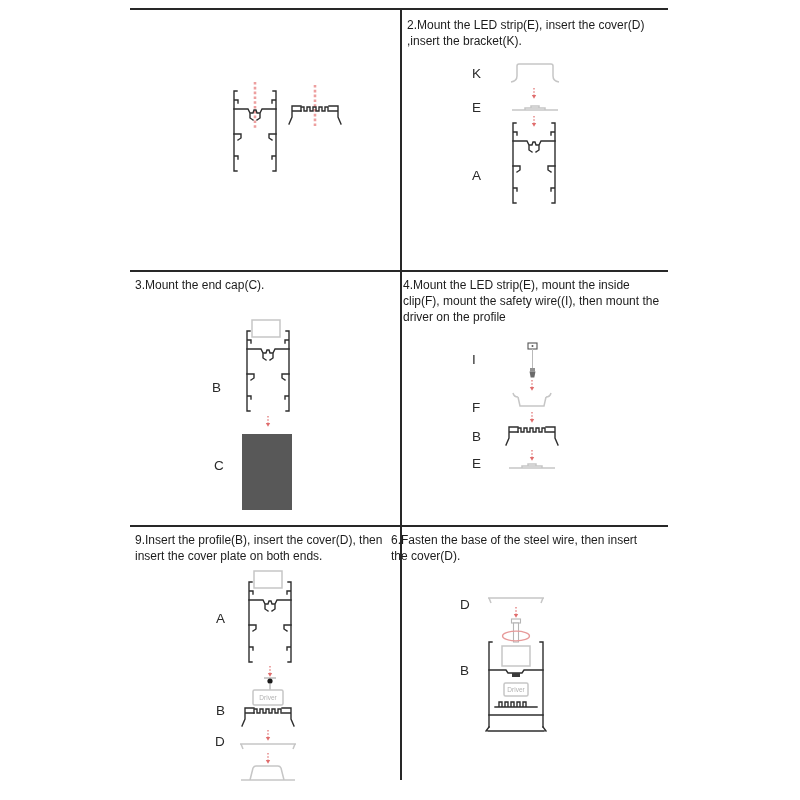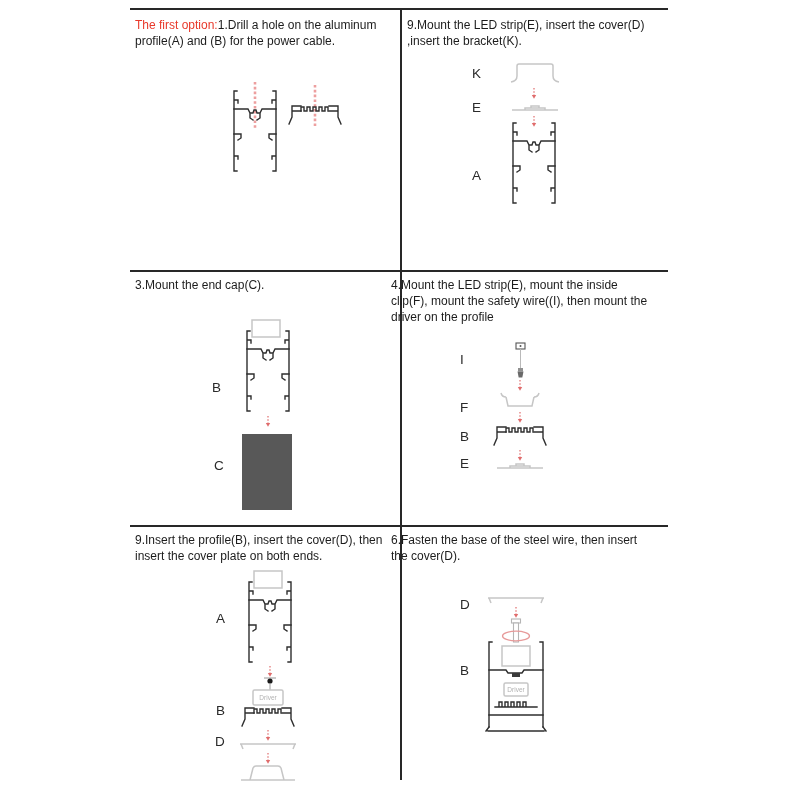--- a/index.html
+++ b/index.html
@@ -72,31 +72,30 @@
   </defs>
 </svg>
 
 <div id="page">
   <div id="grid">
     <div id="vdiv" class="divider"></div>
     <div id="hdiv1" class="divider"></div>
     <div id="hdiv2" class="divider"></div>
 
     <section class="panel" style="left:0;top:2px;width:270px;height:258px">
-      <p class="caption"><span class="red">The first option:</span><span>1.Drill a hole on the aluminum profile(A) and (B) for the power cable.</span></p>
       <svg class="diag" style="left:95px;top:70px" width="130" height="115" viewBox="0 0 130 115">
         <line x1="30" y1="0" x2="30" y2="46" class="drillline"></line>
         <line x1="90" y1="3" x2="90" y2="46" class="drillline"></line>
         <use href="#profTall" x="4" y="8"></use>
         <use href="#profShallow" x="62" y="21"></use>
       </svg>
     </section>
 
     <section class="panel" style="left:272px;top:2px;width:266px;height:258px">
-      <p class="caption"><span>9.Mount the LED strip(E), insert the cover(D)
+      <p class="caption"><span>2.Mount the LED strip(E), insert the cover(D)
 ,insert the bracket(K).</span></p>
       <span class="plabel" style="left:70px;top:54px">K</span>
       <span class="plabel" style="left:70px;top:88px">E</span>
       <span class="plabel" style="left:70px;top:156px">A</span>
       <svg class="diag" style="left:100px;top:44px" width="70" height="150" viewBox="0 0 70 150">
         <use href="#bracketK" x="8" y="2"></use>
         <use href="#arrV" x="32" y="32"></use>
         <use href="#ledStrip" x="9" y="48"></use>
         <use href="#arrV" x="32" y="60"></use>
         <use href="#profTall" x="6" y="66"></use>
@@ -108,21 +107,21 @@
       <span class="plabel" style="left:82px;top:108px">B</span>
       <span class="plabel" style="left:84px;top:186px">C</span>
       <svg class="diag" style="left:108px;top:44px" width="60" height="200" viewBox="0 0 60 200">
         <rect x="14" y="4" width="28" height="17" class="gry"></rect>
         <use href="#profTall" x="4" y="14"></use>
         <use href="#arrV" x="30" y="100"></use>
         <rect x="4" y="118" width="50" height="76" fill="#585858"></rect>
       </svg>
     </section>
 
-    <section class="panel" style="left:256px;top:262px;width:266px;height:253px">
+    <section class="panel" style="left:268px;top:262px;width:266px;height:253px">
       <p class="caption"><span>4.Mount the LED strip(E), mount the inside clip(F), mount the safety wire((I), then mount the driver on the profile</span></p>
       <span class="plabel" style="left:74px;top:80px">I</span>
       <span class="plabel" style="left:74px;top:128px">F</span>
       <span class="plabel" style="left:74px;top:157px">B</span>
       <span class="plabel" style="left:74px;top:184px">E</span>
       <svg class="diag" style="left:98px;top:70px" width="74" height="136" viewBox="0 0 74 136">
         <use href="#wireI" x="29" y="0"></use>
         <use href="#arrV" x="36" y="38"></use>
         <use href="#clipF" x="16" y="50"></use>
         <use href="#arrV" x="36" y="70"></use>

